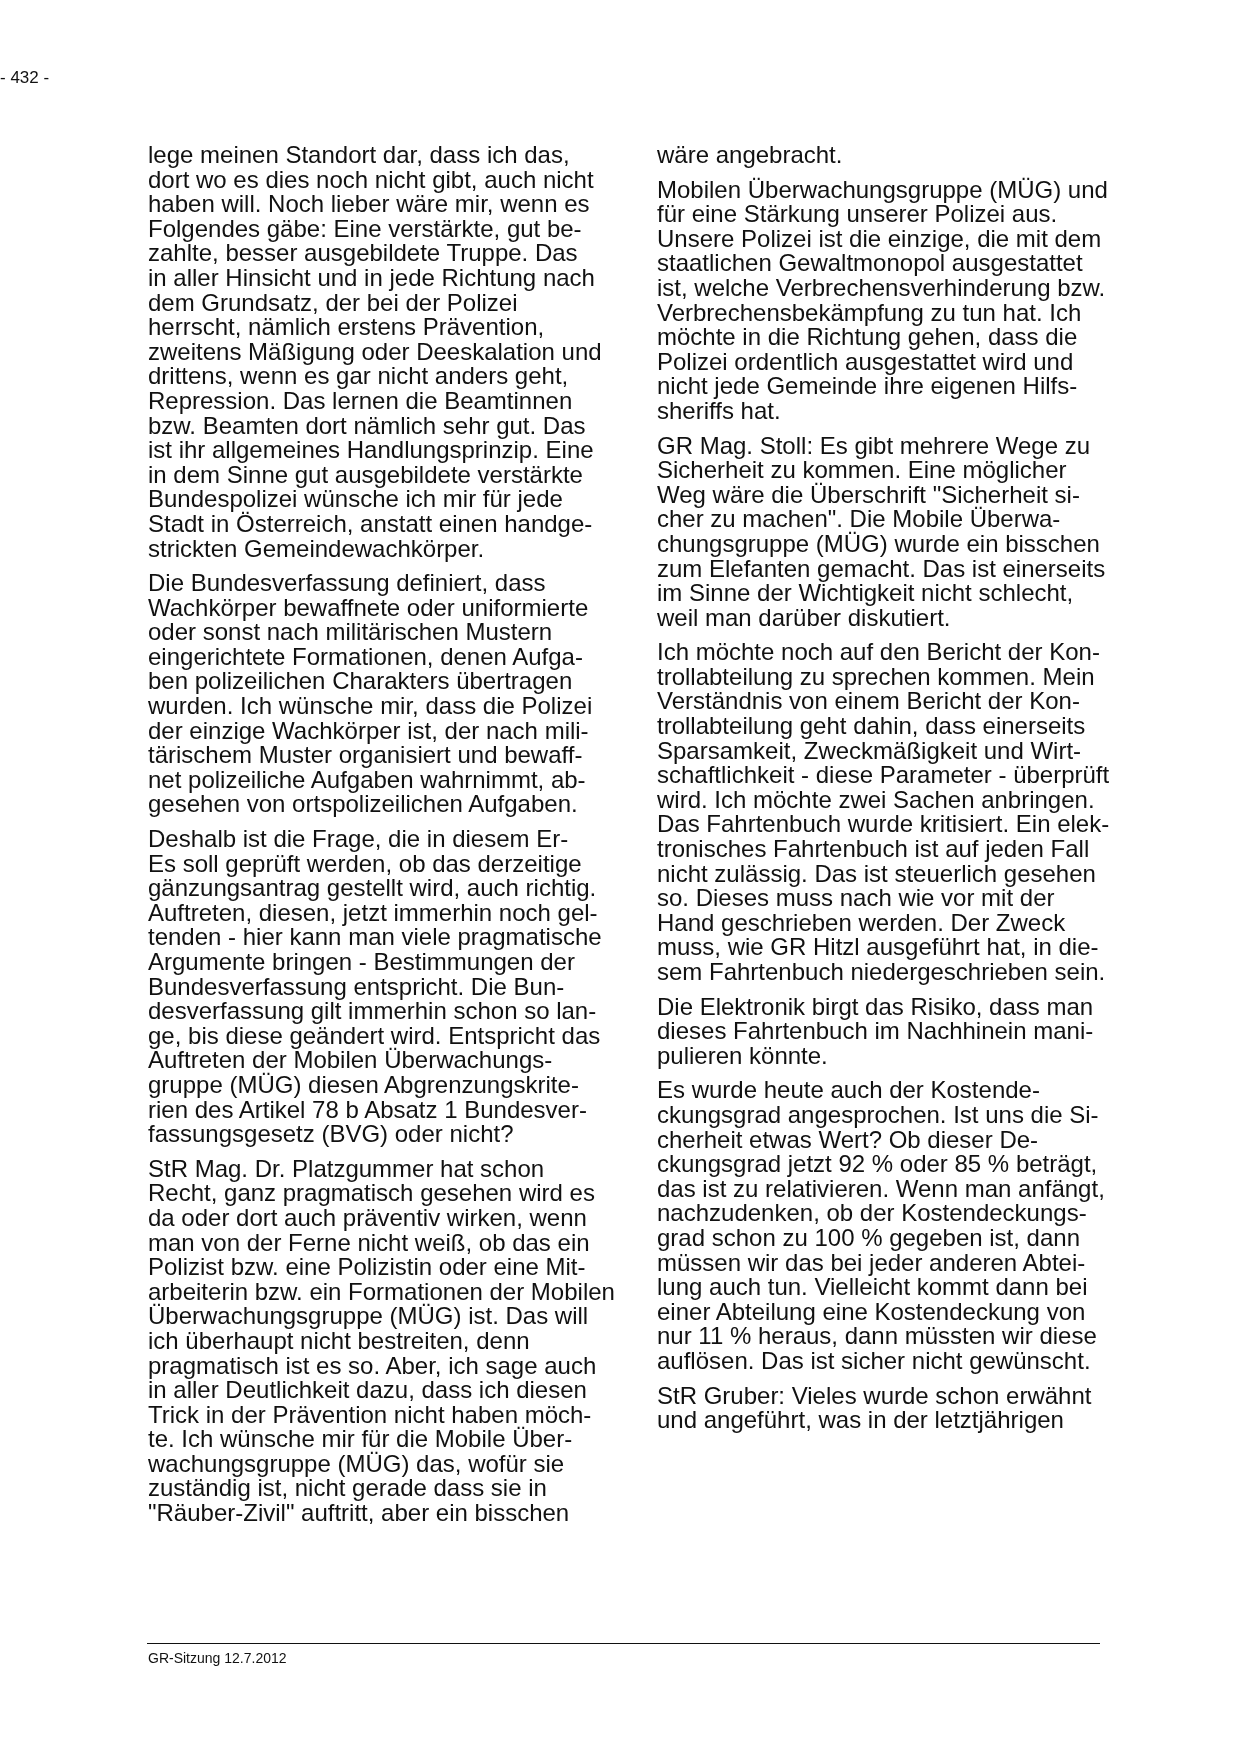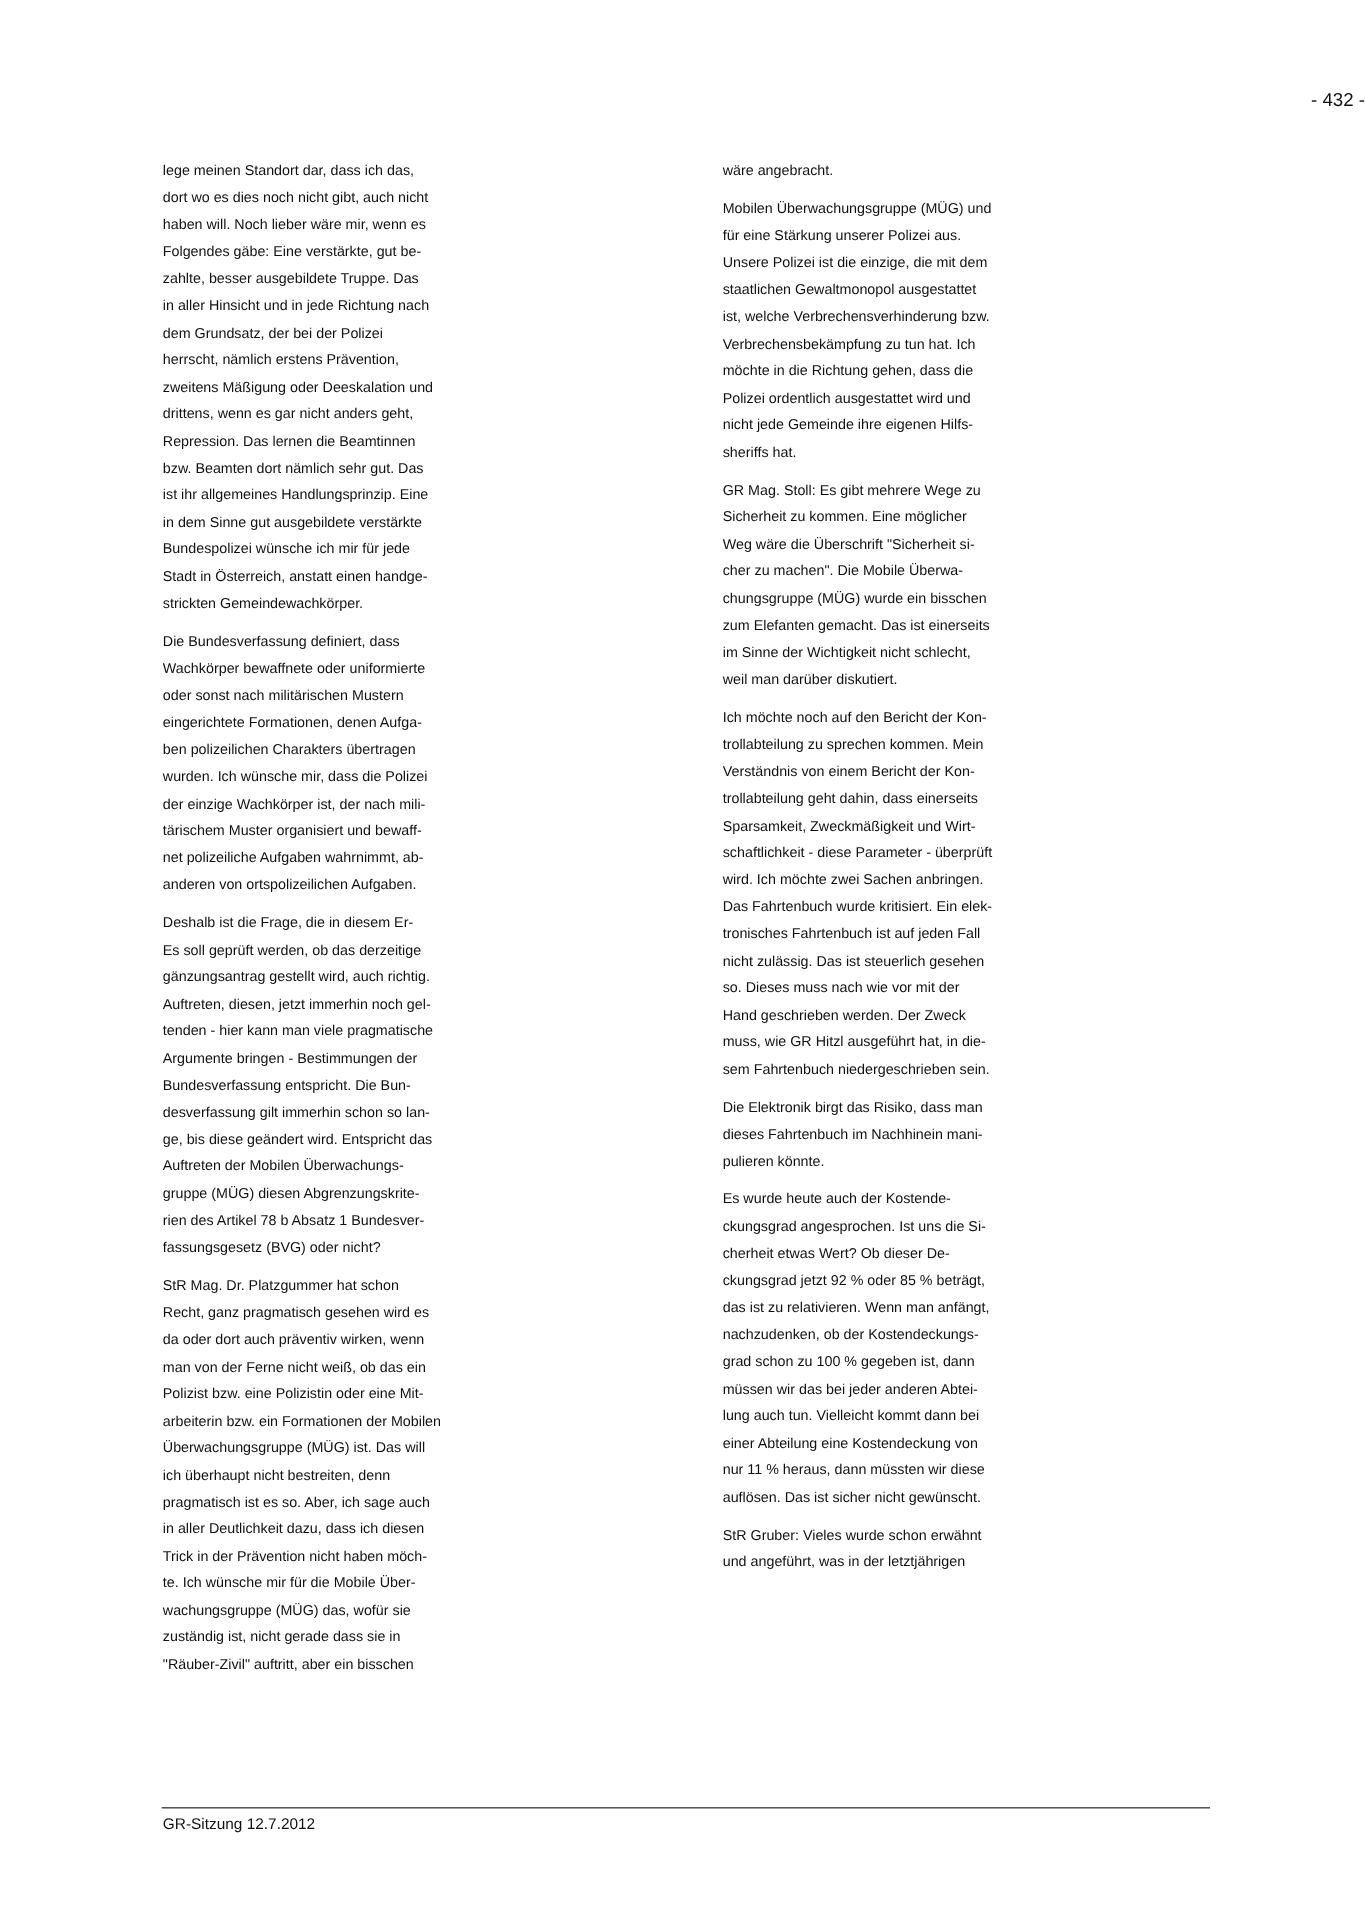--- a/index.html
+++ b/index.html
@@ -1,20 +1,20 @@
 <!DOCTYPE html>
 <html><head>
   <meta charset="utf-8">
   <style>
     html, body { margin: 0; padding: 0; background: #ffffff; }
     body { width: 1241px; height: 1754px; position: relative; overflow: hidden;
            font-family: "Liberation Sans", sans-serif; color: #111111; }
-    .page-number { position: absolute; top: 81px; left: 0; width: 1241px; text-align: right;
+    .page-number { position: absolute; top: 68px; left: 0; width: 1241px; text-align: left;
                    font-size: 17px; line-height: 20px; }
-    .column { position: absolute; top: 143px; width: 440px; font-size: 13px; line-height: 24.6px; }
+    .column { position: absolute; top: 143px; width: 440px; font-size: 24px; line-height: 24.6px; }
     .col-left { left: 148px; }
     .col-right { left: 657px; }
     .para { margin: 0 0 10px 0; }
     .line { display: block; white-space: nowrap; }
     .footer-rule { position: absolute; top: 1643px; left: 147px; width: 953px; height: 0;
                    border-top: 1.5px solid #111111; }
     .footer-text { position: absolute; top: 1648px; left: 148px; font-size: 14px; line-height: 20px; }
   </style>
 </head>
 <body>
@@ -44,21 +44,21 @@
     <p class="para">
       <span class="line">Die Bundesverfassung definiert, dass</span>
       <span class="line">Wachkörper bewaffnete oder uniformierte</span>
       <span class="line">oder sonst nach militärischen Mustern</span>
       <span class="line">eingerichtete Formationen, denen Aufga-</span>
       <span class="line">ben polizeilichen Charakters übertragen</span>
       <span class="line">wurden. Ich wünsche mir, dass die Polizei</span>
       <span class="line">der einzige Wachkörper ist, der nach mili-</span>
       <span class="line">tärischem Muster organisiert und bewaff-</span>
       <span class="line">net polizeiliche Aufgaben wahrnimmt, ab-</span>
-      <span class="line">anderen von ortspolizeilichen Aufgaben.</span>
+      <span class="line">gesehen von ortspolizeilichen Aufgaben.</span>
     </p>
     <p class="para">
       <span class="line">Deshalb ist die Frage, die in diesem Er-</span>
       <span class="line">Es soll geprüft werden, ob das derzeitige</span>
       <span class="line">gänzungsantrag gestellt wird, auch richtig.</span>
       <span class="line">Auftreten, diesen, jetzt immerhin noch gel-</span>
       <span class="line">tenden - hier kann man viele pragmatische</span>
       <span class="line">Argumente bringen - Bestimmungen der</span>
       <span class="line">Bundesverfassung entspricht. Die Bun-</span>
       <span class="line">desverfassung gilt immerhin schon so lan-</span>

